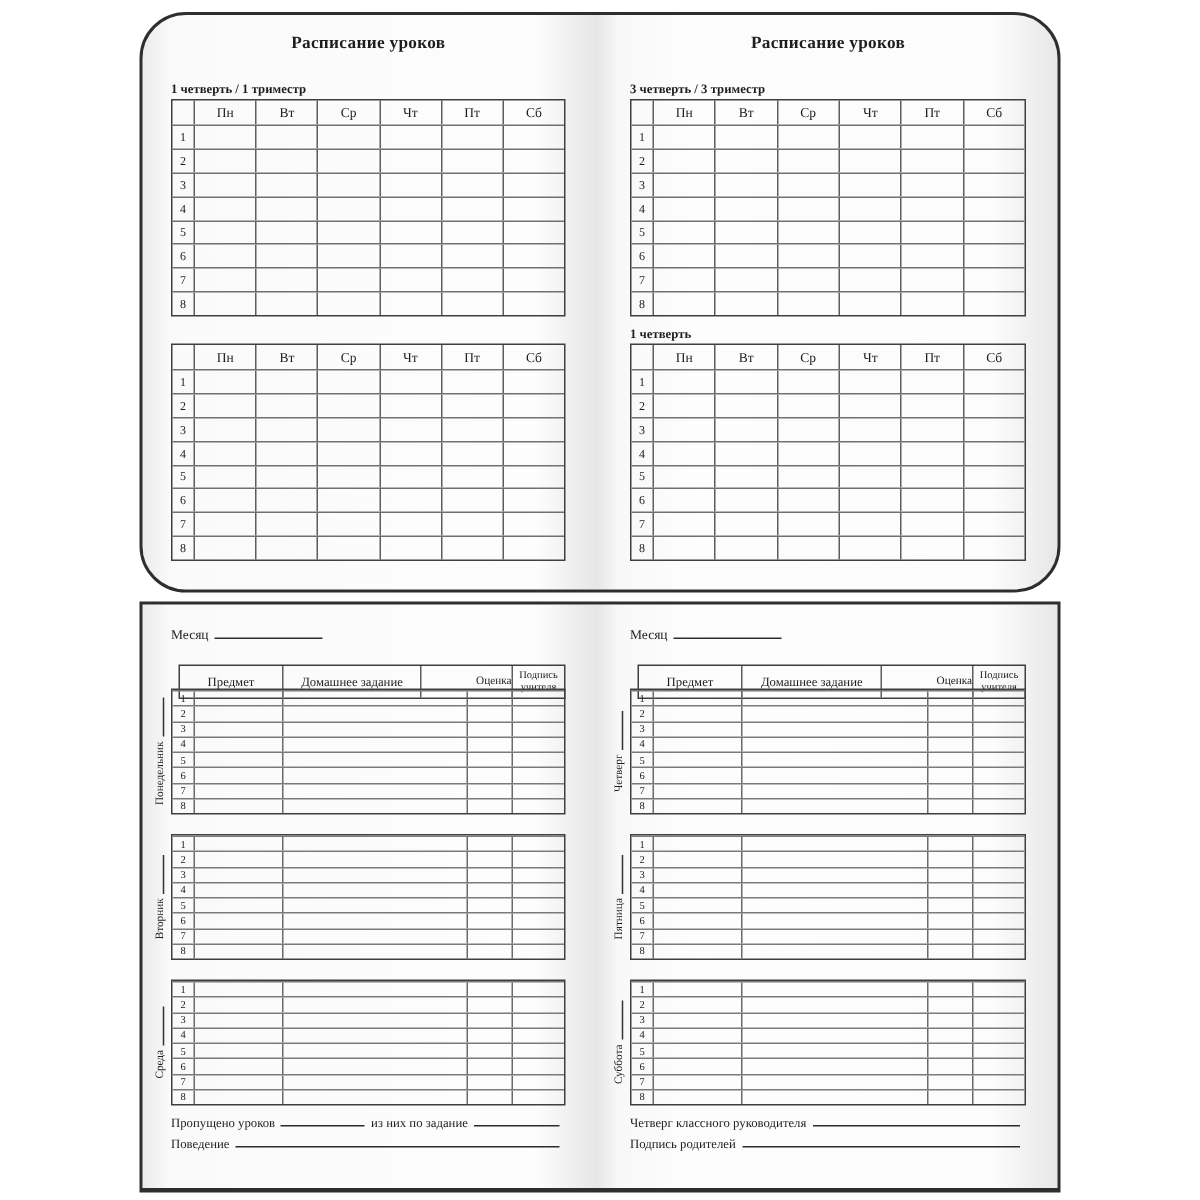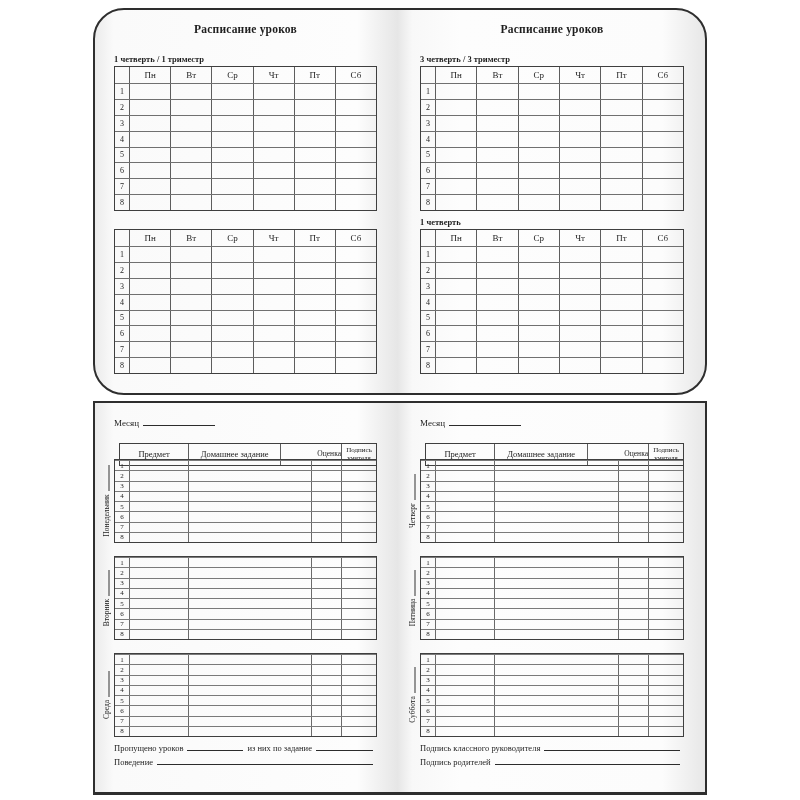--- a/index.html
+++ b/index.html
@@ -837,21 +837,21 @@
               <div class="hw-cell num">8</div>
               <div class="hw-cell subject"></div>
               <div class="hw-cell homework"></div>
               <div class="hw-cell grade"></div>
               <div class="hw-cell sign"></div>
             </div>
           </div>
         </div>
       <div class="hw-footer">
         <div class="f-line">
-          <span>Подпись классного руководителя</span>
+          <span>Четверг классного руководителя</span>
           <span class="f-underline"></span>
         </div>
         <div class="f-line">
           <span>Подпись родителей</span>
           <span class="f-underline"></span>
         </div>
       </div>
     </div>
 
   </section>

